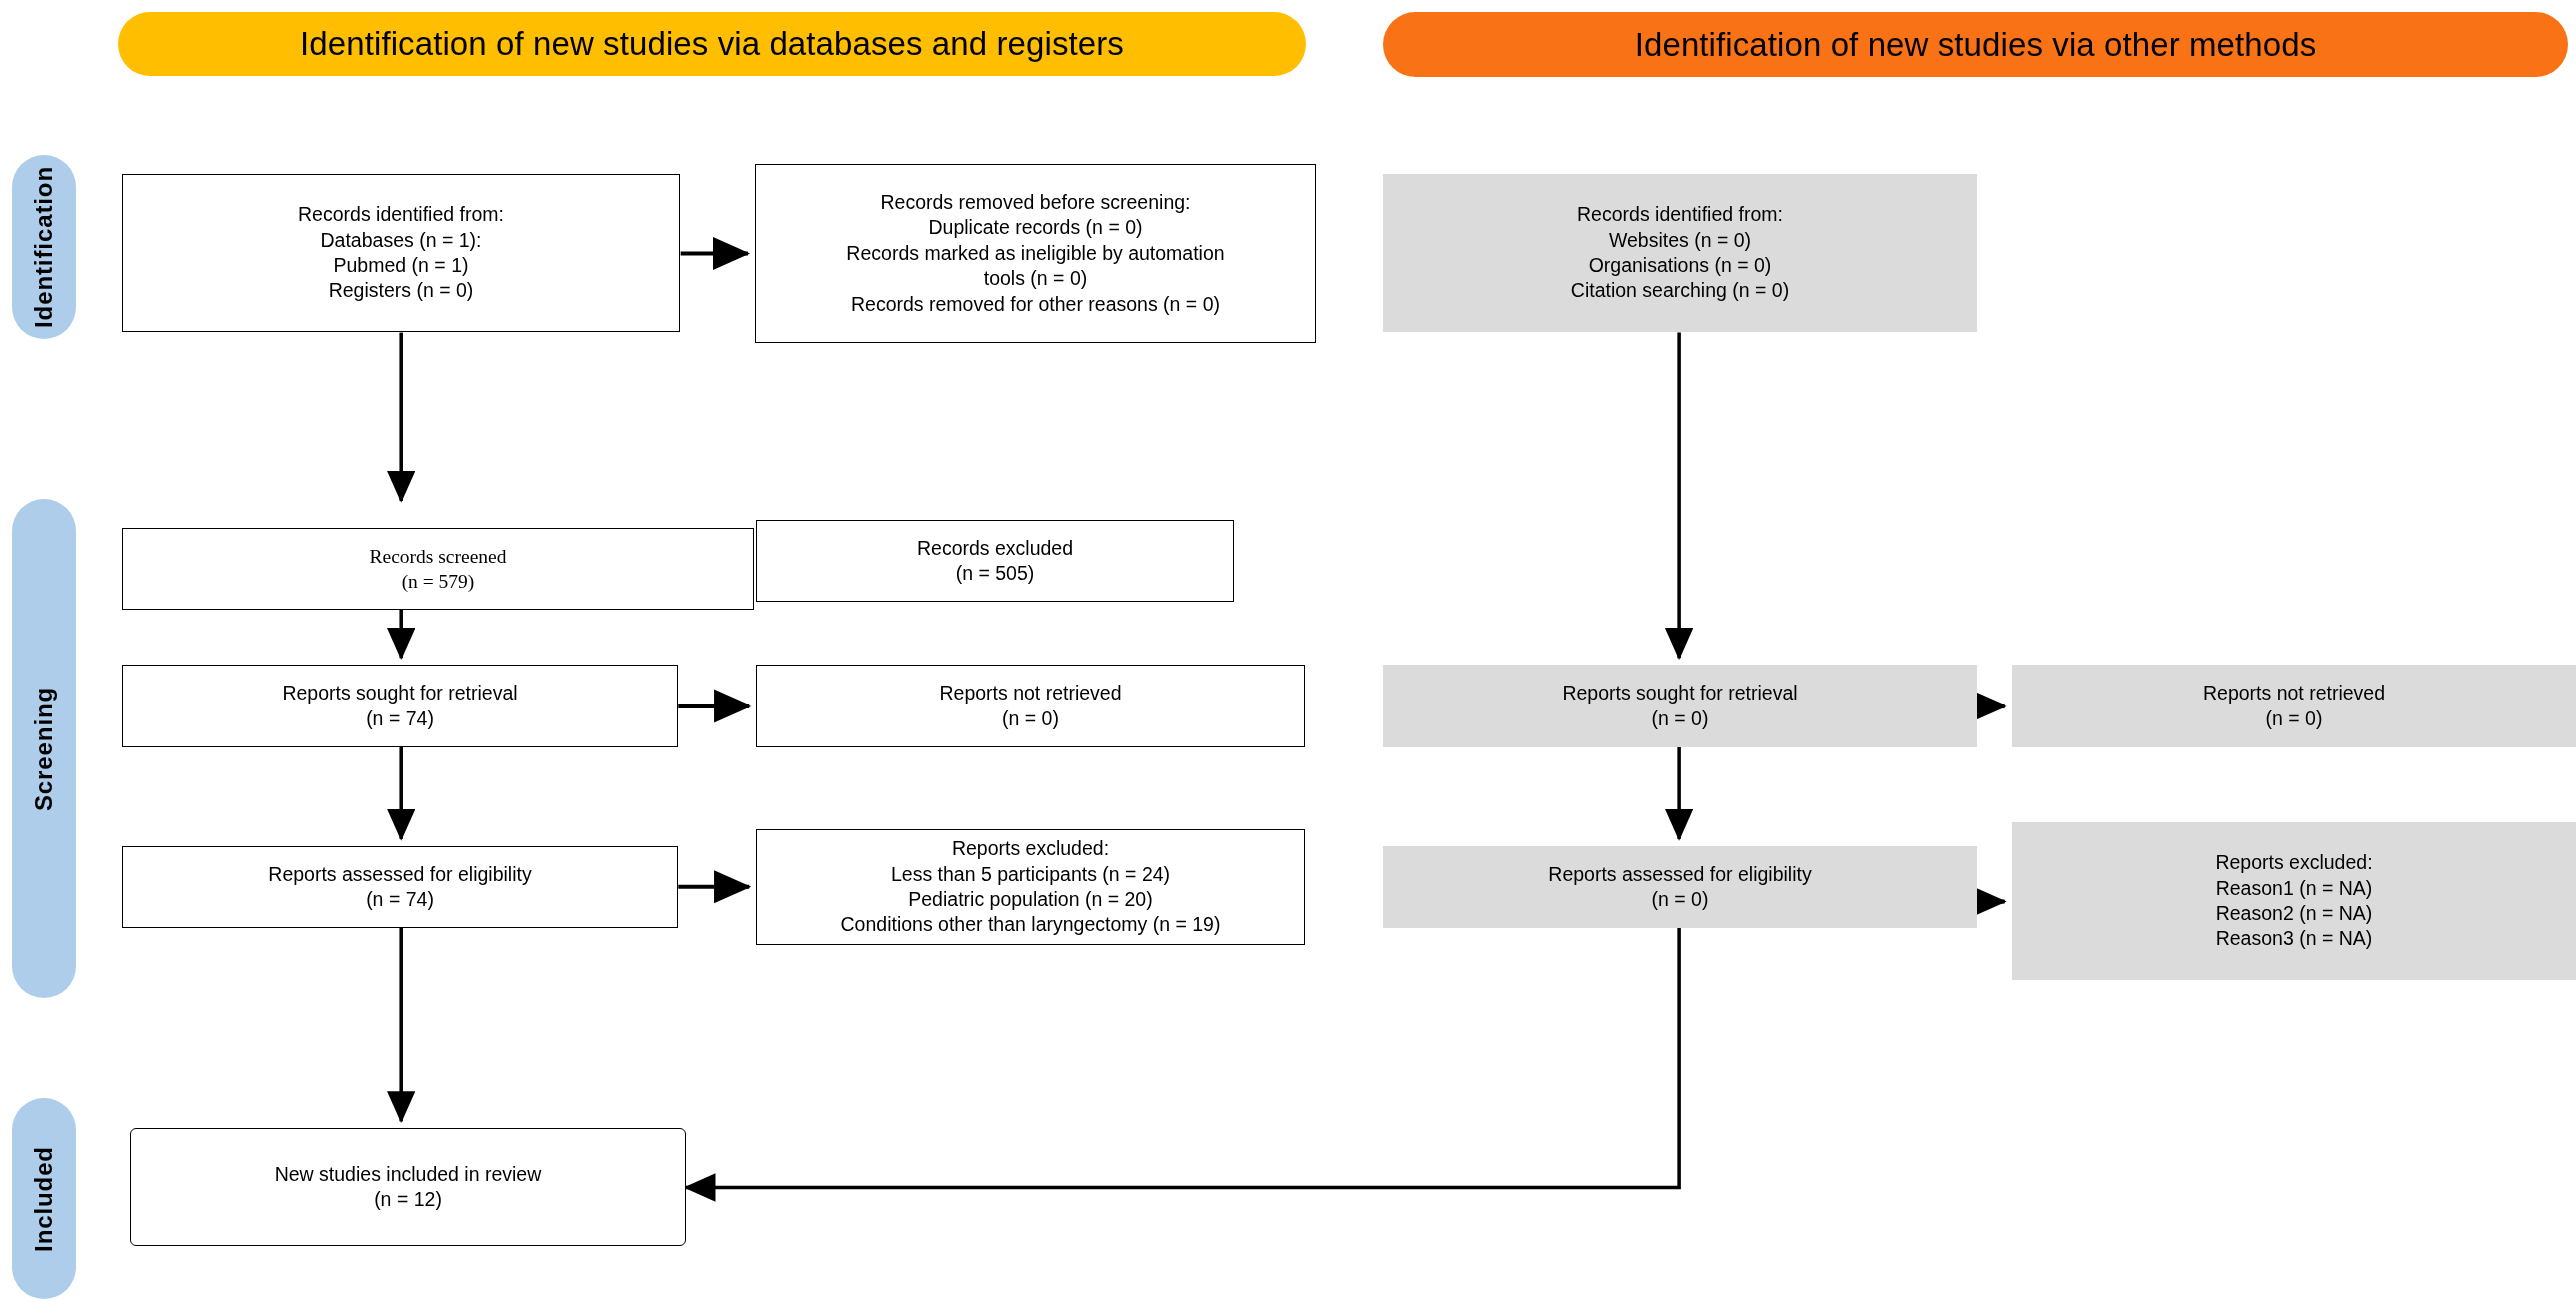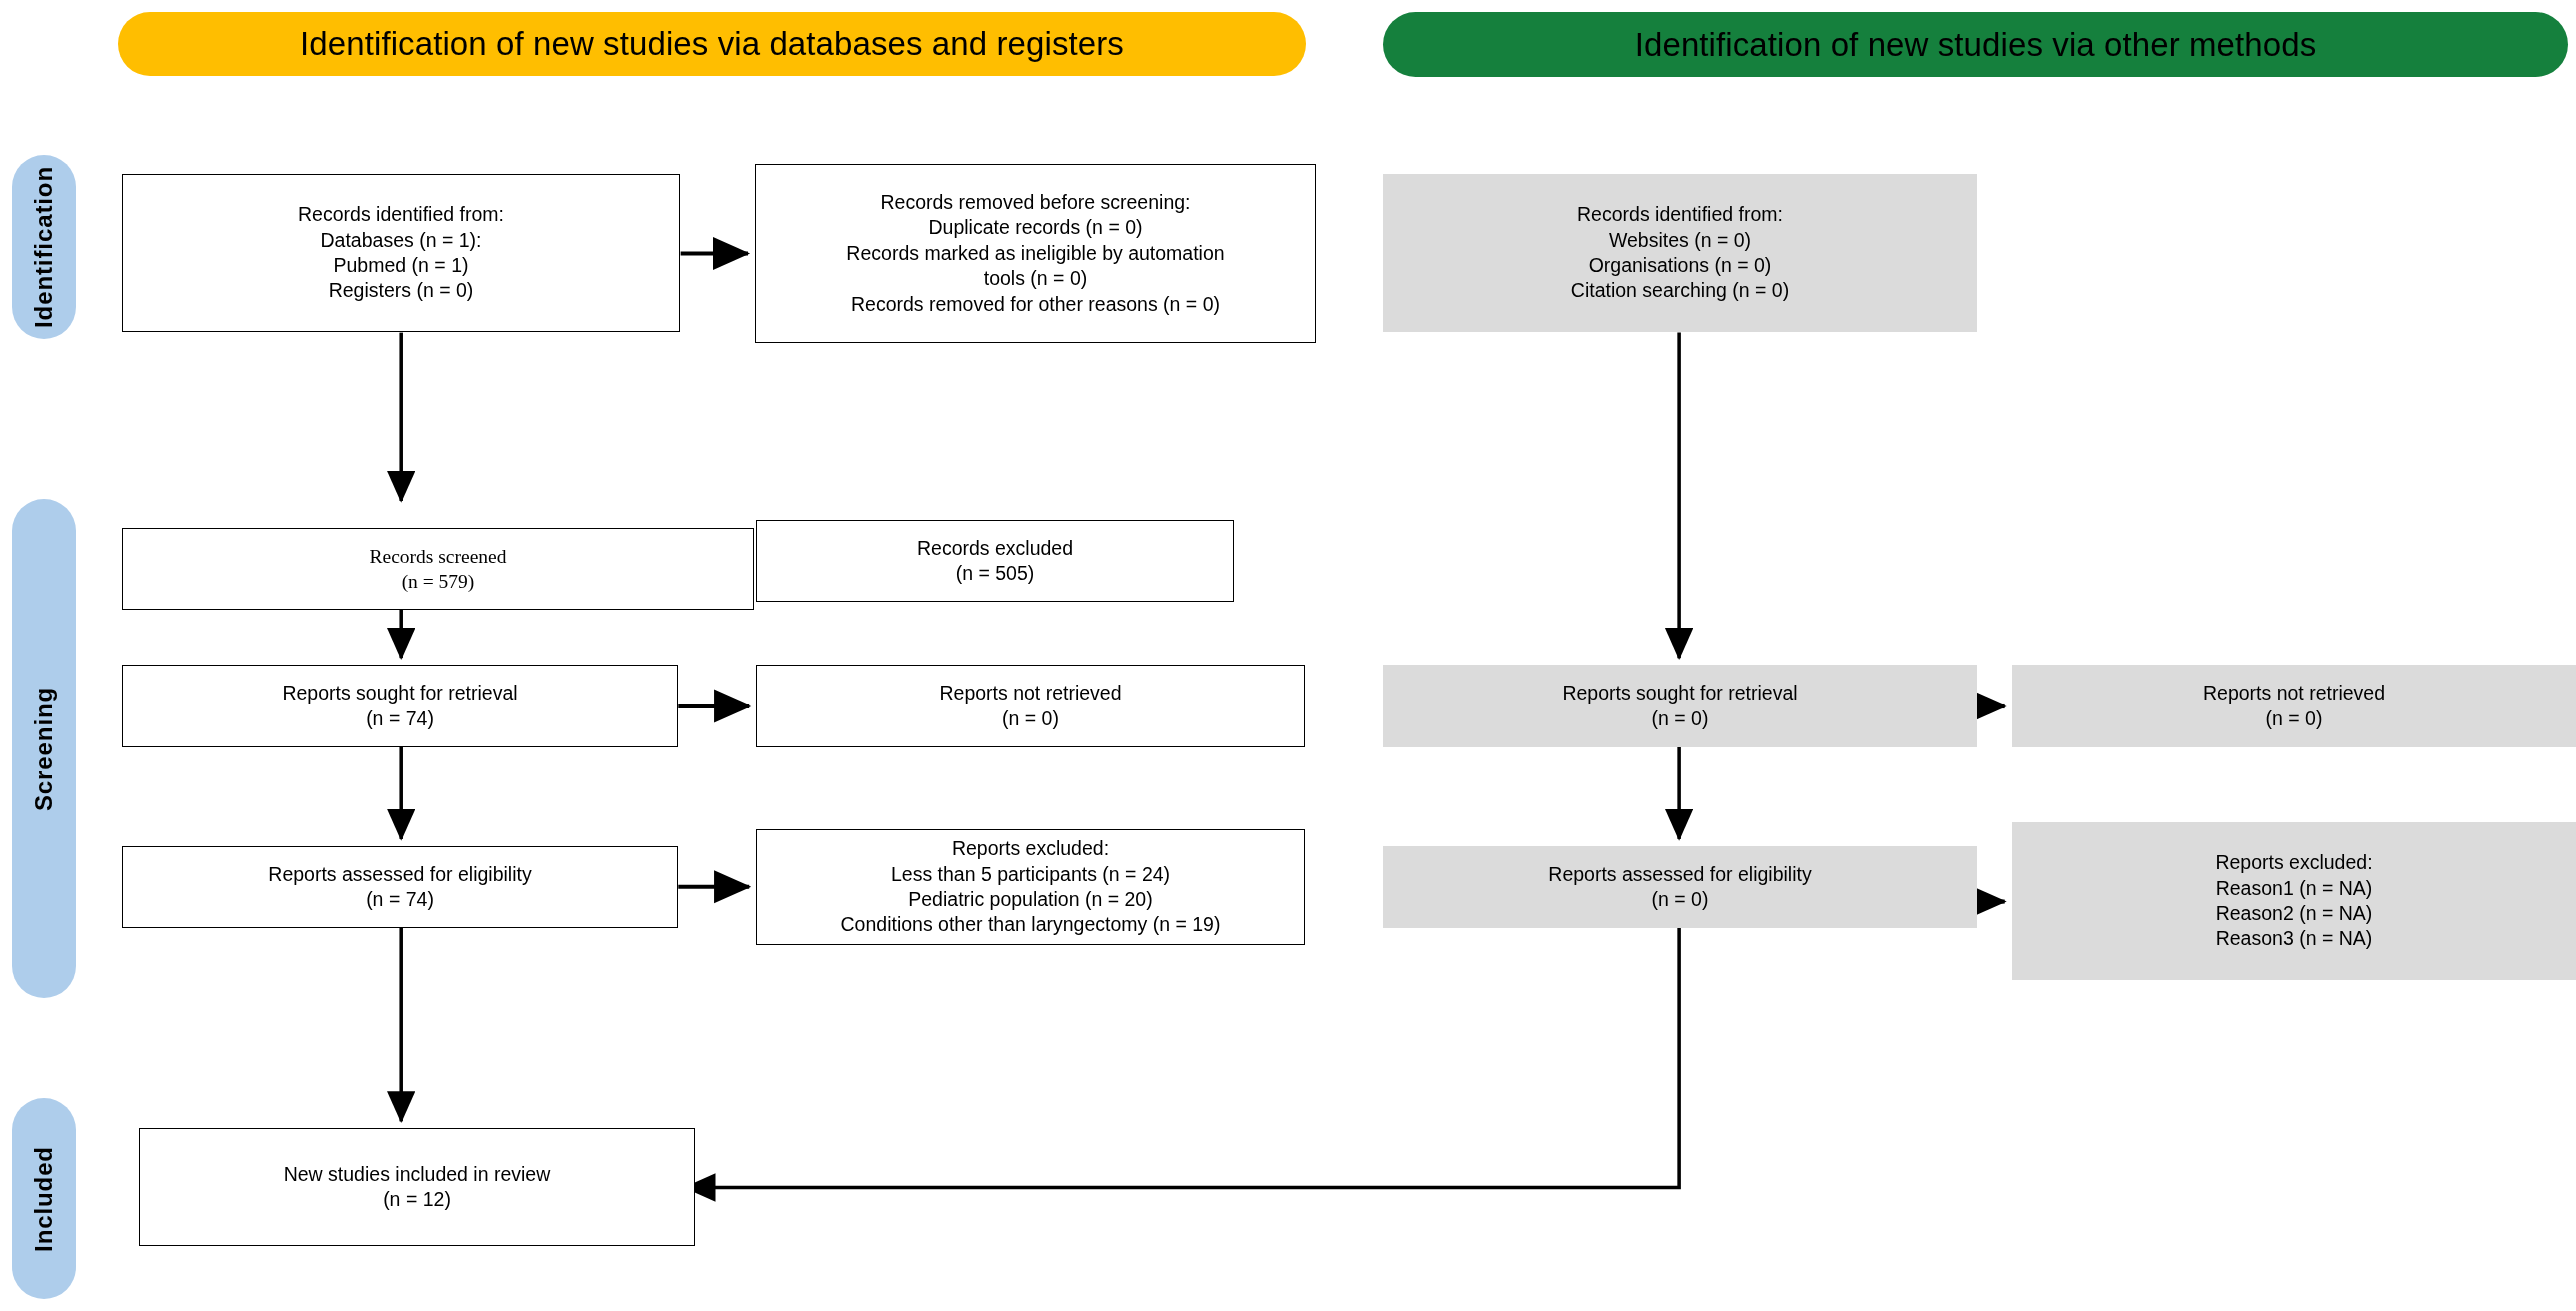--- a/index.html
+++ b/index.html
@@ -24,21 +24,21 @@
     border-radius: 38px;
     display: flex;
     align-items: center;
     justify-content: center;
     text-align: center;
     font-size: 33px;
     color: #000000;
     letter-spacing: 0.1px;
   }
   .col-header.left  { left: 118px;  top: 12.4px;  width: 1188px; height: 64px; background: #FFBE00; }
-  .col-header.right { left: 1383px; top: 12.4px;  width: 1185px; height: 65px; background: #15803d; }
+  .col-header.right { left: 1383px; top: 12.4px;  width: 1185px; height: 65px; background: #f97316; }
 
   
   .stage-pill {
     position: absolute;
     left: 11.8px;
     width: 64px;
     background: #AECDEB;
     border-radius: 34px;
     display: flex;
     align-items: center;
@@ -77,21 +77,21 @@
 
   
   .b-ident      { left: 122px;  top: 174px;  width: 558px;  height: 158px; }
   .b-removed    { left: 755px; top: 164px;  width: 561px;  height: 179px; }
   .b-screened   { left: 122px;  top: 528px;  width: 632px;  height: 82px; font-family: Liberation Serif, serif; }
   .b-excluded   { left: 756px; top: 508px;  width: 478px;  height: 82px; margin-top: 12px; }
   .b-sought     { left: 122px;  top: 665px; width: 556px;  height: 82px; }
   .b-notretr    { left: 756px; top: 665px; width: 549px;  height: 82px; }
   .b-assessed   { left: 122px;  top: 846px; width: 556px;  height: 82px; }
   .b-repexcl    { left: 756px; top: 829px; width: 549px;  height: 116px; }
-  .b-included   { left: 139px;  top: 1128px; width: 556px;  height: 118px; }
+  .b-included   { left: 130px;  top: 1128px; width: 556px;  height: 118px; border-radius: 6px; }
 
   
   .b-oth-ident  { left: 1383px; top: 174px;  width: 594px; height: 158px; }
   .b-oth-sought { left: 1383px; top: 665px; width: 594px; height: 82px; }
   .b-oth-notr   { left: 2012px; top: 665px; width: 564px;  height: 82px; }
   .b-oth-assess { left: 1383px; top: 846px; width: 594px; height: 82px; }
   .b-oth-excl   { left: 2012px; top: 822px; width: 564px;  height: 158px; }
 
   
   #wires {

